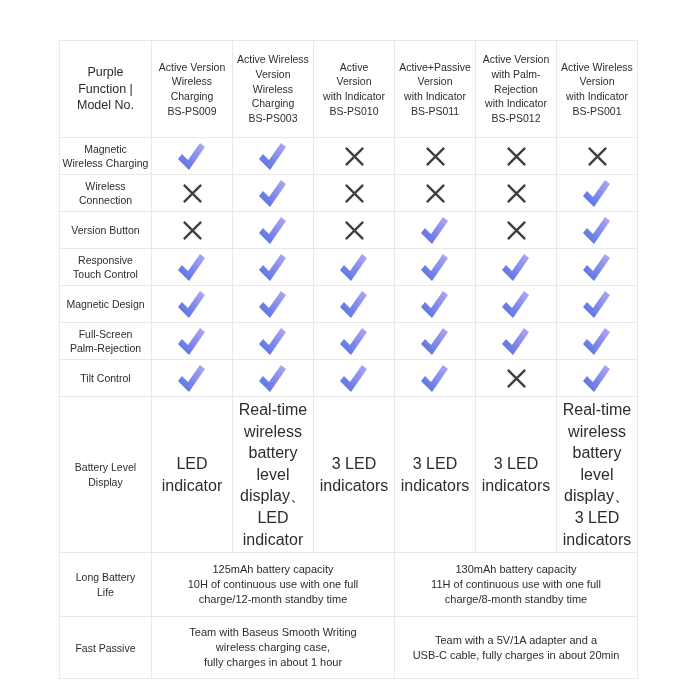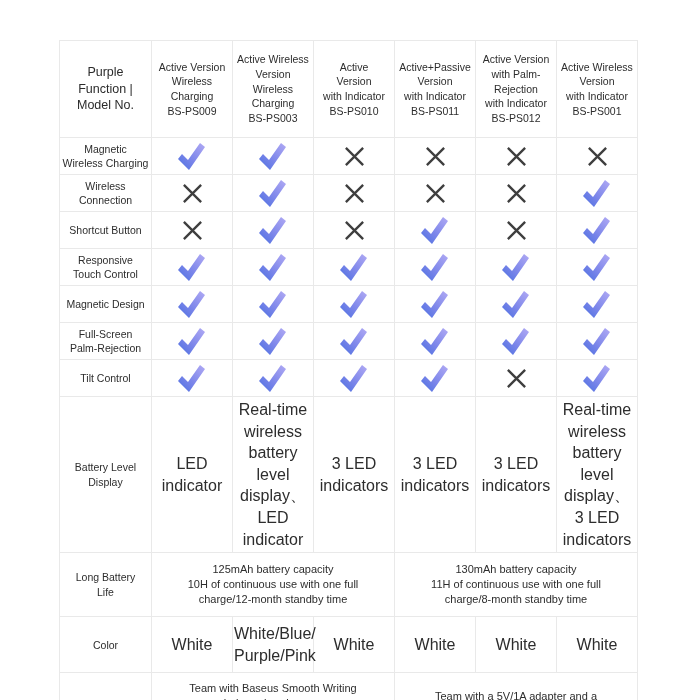--- a/index.html
+++ b/index.html
@@ -174,21 +174,21 @@
     <path d="M3 3 L21 21 M21 3 L3 21" stroke="#3e3e3e" stroke-width="2.4" fill="none"></path>
   </svg>
           </td>
           <td>
             <svg class="check-mark" viewBox="0 0 32 32">
     <polygon points="6,14 12,20 24,3 29,7 13,30 2,19" fill="url(#checkGrad)"></polygon>
   </svg>
           </td>
         </tr>
         <tr class="icons-row row-2">
-          <th class="row-label">Shortcut Button</th>
+          <th class="row-label">Version Button</th>
           <td>
             <svg class="cross-mark" viewBox="0 0 24 24">
     <path d="M3 3 L21 21 M21 3 L3 21" stroke="#3e3e3e" stroke-width="2.4" fill="none"></path>
   </svg>
           </td>
           <td>
             <svg class="check-mark" viewBox="0 0 32 32">
     <polygon points="6,14 12,20 24,3 29,7 13,30 2,19" fill="url(#checkGrad)"></polygon>
   </svg>
           </td>
@@ -372,30 +372,20 @@
         <tr class="row-8">
           <th class="row-label">Long Battery
 Life</th>
           <td class="text-cell merged-cell" colspan="3">125mAh battery capacity
 10H of continuous use with one full
 charge/12-month standby time</td>
           <td class="text-cell merged-cell" colspan="3">130mAh battery capacity
 11H of continuous use with one full
 charge/8-month standby time</td>
         </tr>
-        <tr class="row-9">
-          <th class="row-label">Color</th>
-          <td class="text-cell">White</td>
-          <td class="text-cell">White/Blue/
-Purple/Pink</td>
-          <td class="text-cell">White</td>
-          <td class="text-cell">White</td>
-          <td class="text-cell">White</td>
-          <td class="text-cell">White</td>
-        </tr>
         <tr class="row-10">
           <th class="row-label">Fast Passive</th>
           <td class="text-cell merged-cell" colspan="3">Team with Baseus Smooth Writing
 wireless charging case,
 fully charges in about 1 hour</td>
           <td class="text-cell merged-cell" colspan="3">Team with a 5V/1A adapter and a
 USB-C cable, fully charges in about 20min</td>
         </tr>
       </tbody>
   </table>

